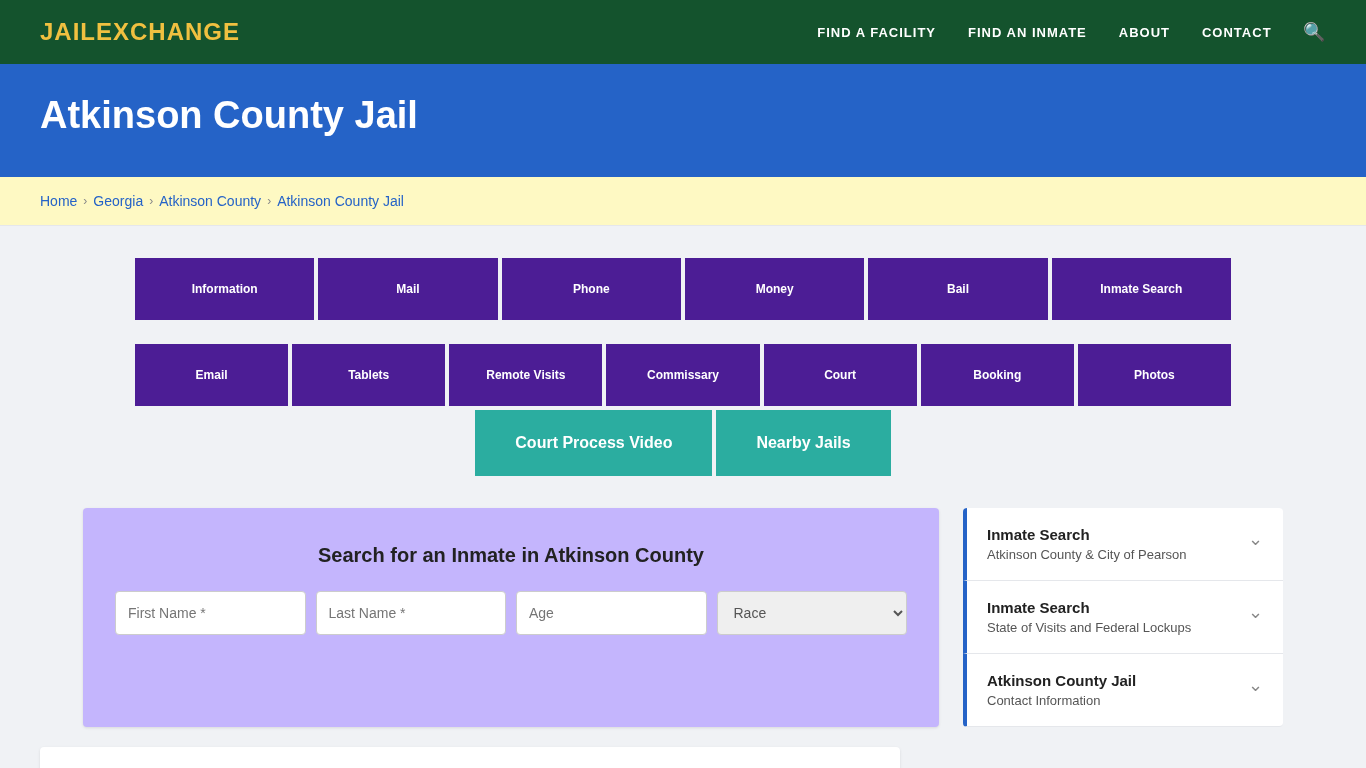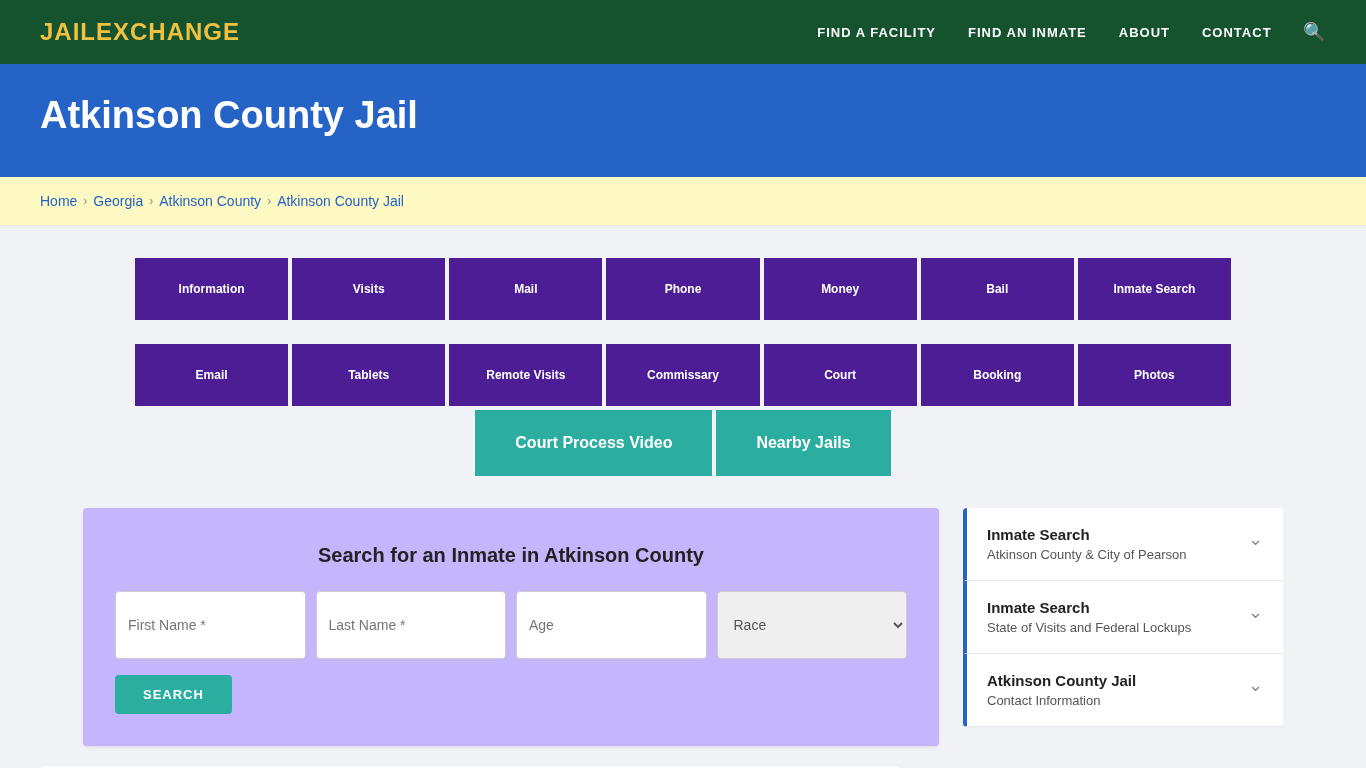--- a/index.html
+++ b/index.html
@@ -145,21 +145,21 @@
     }
     .search-fields {
       display: flex;
       gap: 10px;
       margin-bottom: 16px;
       flex-wrap: wrap;
     }
     .search-fields input, .search-fields select {
       flex: 1;
       min-width: 120px;
-      padding: 24px 12px;
+      padding: 12px 12px;
       border: 1px solid #ccc;
       border-radius: 4px;
       font-size: 14px;
       color: #555;
     }
     .search-fields select { color: #555; }
     #search-btn {
       background: #2bada0;
       color: white;
       border: none;
@@ -252,21 +252,20 @@
   <a class="bc-link">Atkinson County</a>
   <span class="bc-sep">›</span>
   <span class="bc-current">Atkinson County Jail</span>
 </div>
 
 <div id="main">
   <div id="content-area">
 
     <div id="tiles">
       <div class="tile">Information</div>
-      <div class="tile">Visits</div>
       <div class="tile">Mail</div>
       <div class="tile">Phone</div>
       <div class="tile">Money</div>
       <div class="tile">Bail</div>
       <div class="tile">Inmate Search</div>
     </div>
 
     <div id="tiles-row2" style="display:flex;flex-wrap:wrap;gap:0;max-width:1100px;margin:0 auto 0;">
       <div class="tile">Email</div>
       <div class="tile">Tablets</div>
@@ -292,21 +291,20 @@
           <input type="text" placeholder="Age" style="">
           <select>
             <option>Race</option>
             <option>White</option>
             <option>Black</option>
             <option>Hispanic</option>
             <option>Asian</option>
             <option>Other</option>
           </select>
         </div>
-        <button id="search-btn">SEARCH</button>
       </div>
 
       <div id="sidebar">
         <div class="sidebar-card">
           <div class="sidebar-card-text">
             <div class="sidebar-card-title">Inmate Search</div>
             <div class="sidebar-card-sub">Atkinson County &amp; City of Pearson</div>
           </div>
           <span class="chevron-icon">⌄</span>
         </div>

